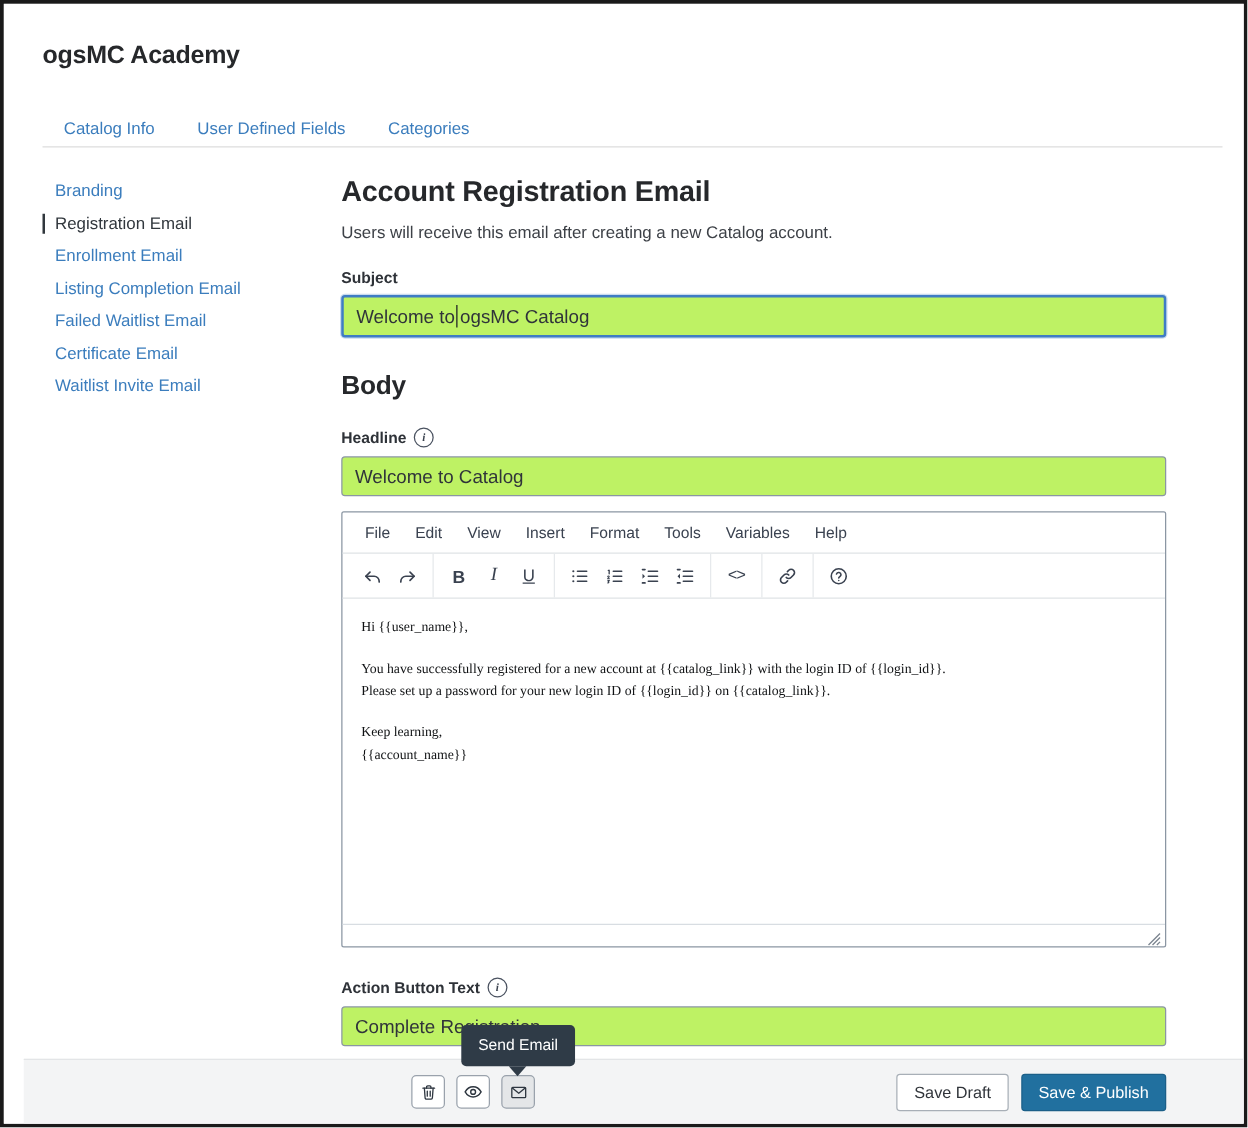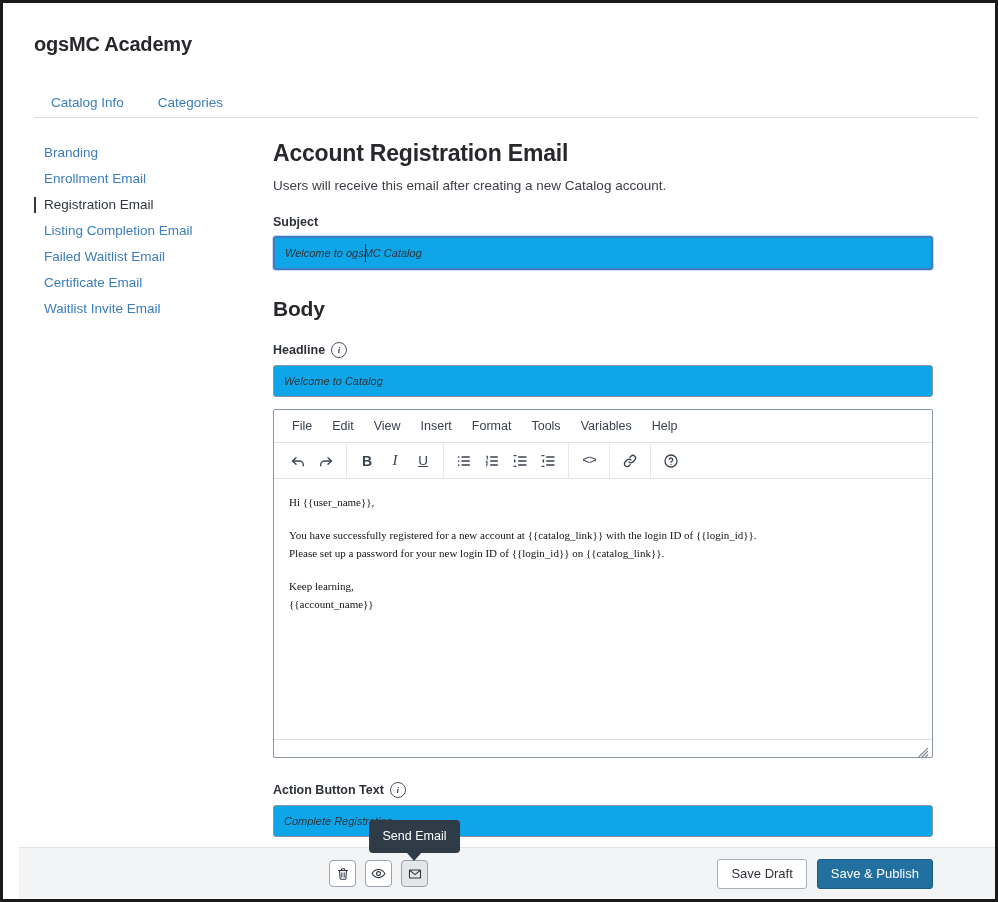--- a/index.html
+++ b/index.html
@@ -146,27 +146,26 @@
     line-height: 1;
     font-weight: bold;
     cursor: help;
   }
   .text-input {
     width: 100%;
     box-sizing: border-box;
     height: 32px;
     border: 1px solid #8b96a3;
     border-radius: 3px;
-    background: #0ea5e9;
+    background: #bef264;
     font-family: "Liberation Sans", sans-serif;
-    font-size: 11px;
+    font-size: 15px;
     color: #30343a;
     padding: 0 10px;
     outline: none;
-    font-style: italic;
   }
   .text-input.focused {
     border: 2px solid #3f7cc4;
     box-shadow: 0 0 0 1px rgba(63,124,196,0.28);
     height: 34px;
     position: relative;
   }
   .subject-wrap { position: relative; margin-bottom: 27px; }
   .caret {
     position: absolute;
@@ -362,29 +361,30 @@
 </head>
 <body>
 
 <div class="window">
   <div class="page">
 
     <h1 class="app-title">ogsMC Academy</h1>
 
     <div class="tabbar">
       <div class="tab">Catalog Info</div>
+      <div class="tab">User Defined Fields</div>
       <div class="tab">Categories</div>
     </div>
 
     <div class="columns">
 
       <nav class="sidebar">
         <div class="side-item">Branding</div>
+        <div class="side-item active">Registration Email</div>
         <div class="side-item">Enrollment Email</div>
-        <div class="side-item active">Registration Email</div>
         <div class="side-item">Listing Completion Email</div>
         <div class="side-item">Failed Waitlist Email</div>
         <div class="side-item">Certificate Email</div>
         <div class="side-item">Waitlist Invite Email</div>
       </nav>
 
       <main class="content">
         <h2 class="page-title">Account Registration Email</h2>
         <p class="page-desc">Users will receive this email after creating a new Catalog account.</p>
 

